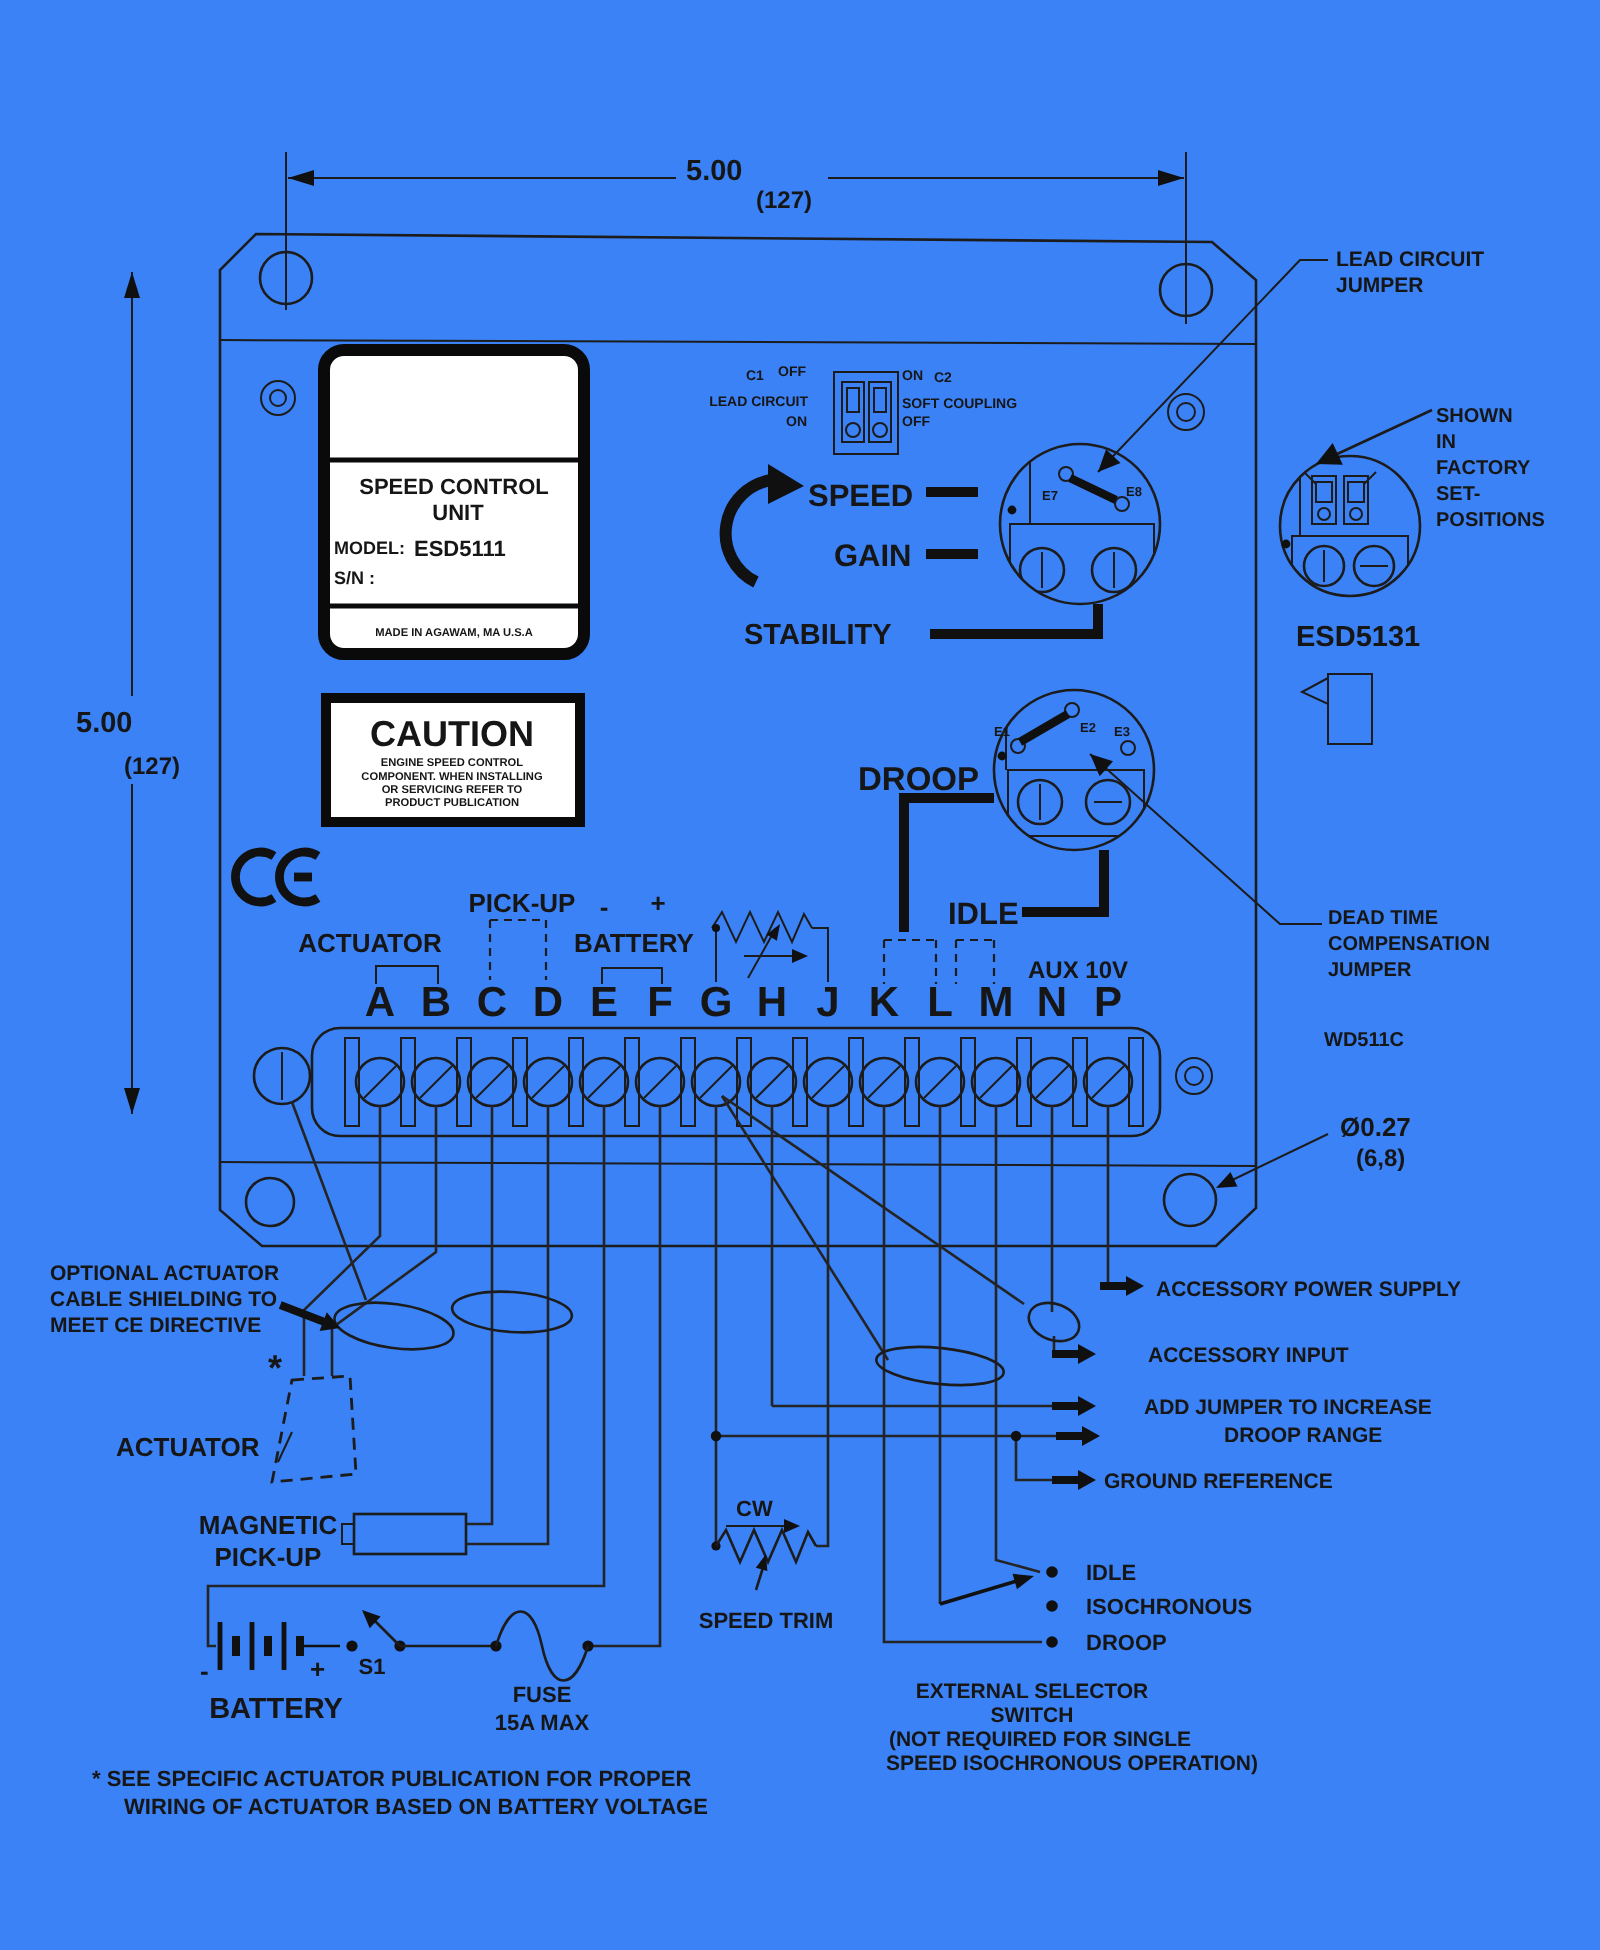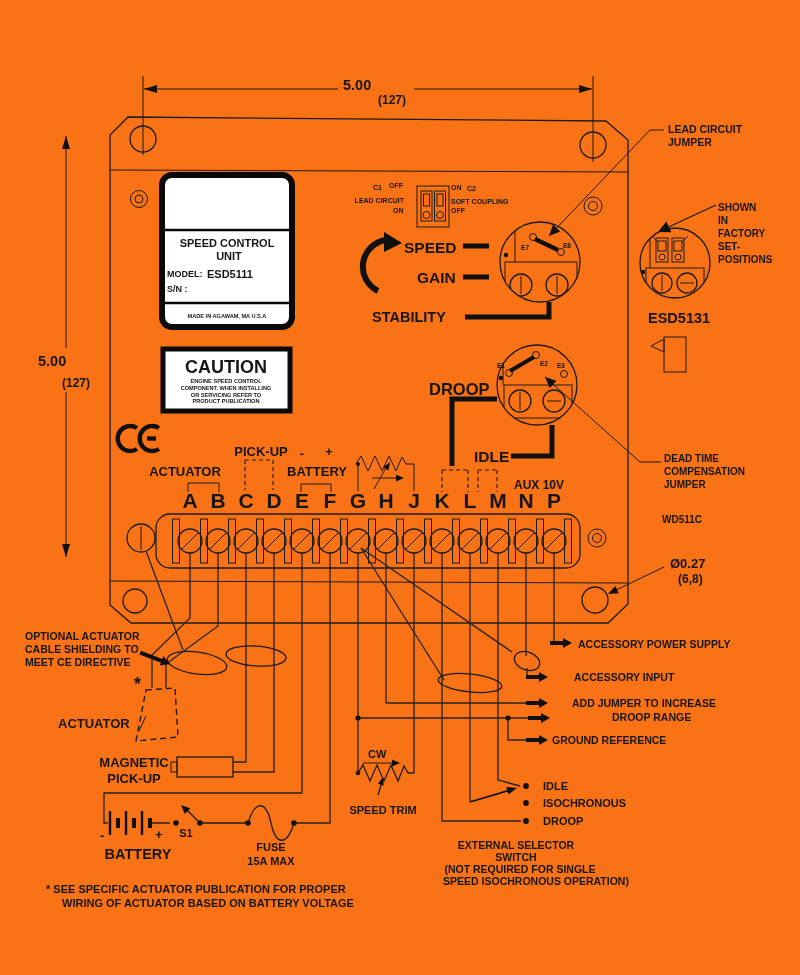--- a/index.html
+++ b/index.html
@@ -1,16 +1,16 @@
 <!DOCTYPE html>
 <html><head>
 <meta charset="utf-8">
 <style>
   html,body{margin:0;padding:0;background:#e9e9e7;}
-  .page{width:800px;height:975px;margin:0 auto;background:#f97316;position:relative;
+  .page{width:800px;height:975px;margin:0 auto;background:#3b82f6;position:relative;
         font-family:"Liberation Sans", sans-serif;}
   svg{display:block}
   svg text{fill:#161616;font-family:"Liberation Sans", sans-serif;font-weight:bold;}
   .ln{stroke:#1c1c1c;stroke-width:1.3;fill:none}
   .ln1{stroke:#1c1c1c;stroke-width:1;fill:none}
   .thk{stroke:#101010;stroke-width:5;fill:none}
   .thk2{stroke:#101010;stroke-width:4.2;fill:none}
   .dash{stroke:#1c1c1c;stroke-width:1.1;fill:none;stroke-dasharray:4 3}
   .fil{fill:#101010;stroke:none}
   .t5{font-size:5.6px}.t6{font-size:6.5px}.t7{font-size:7px}.t9{font-size:9px}

